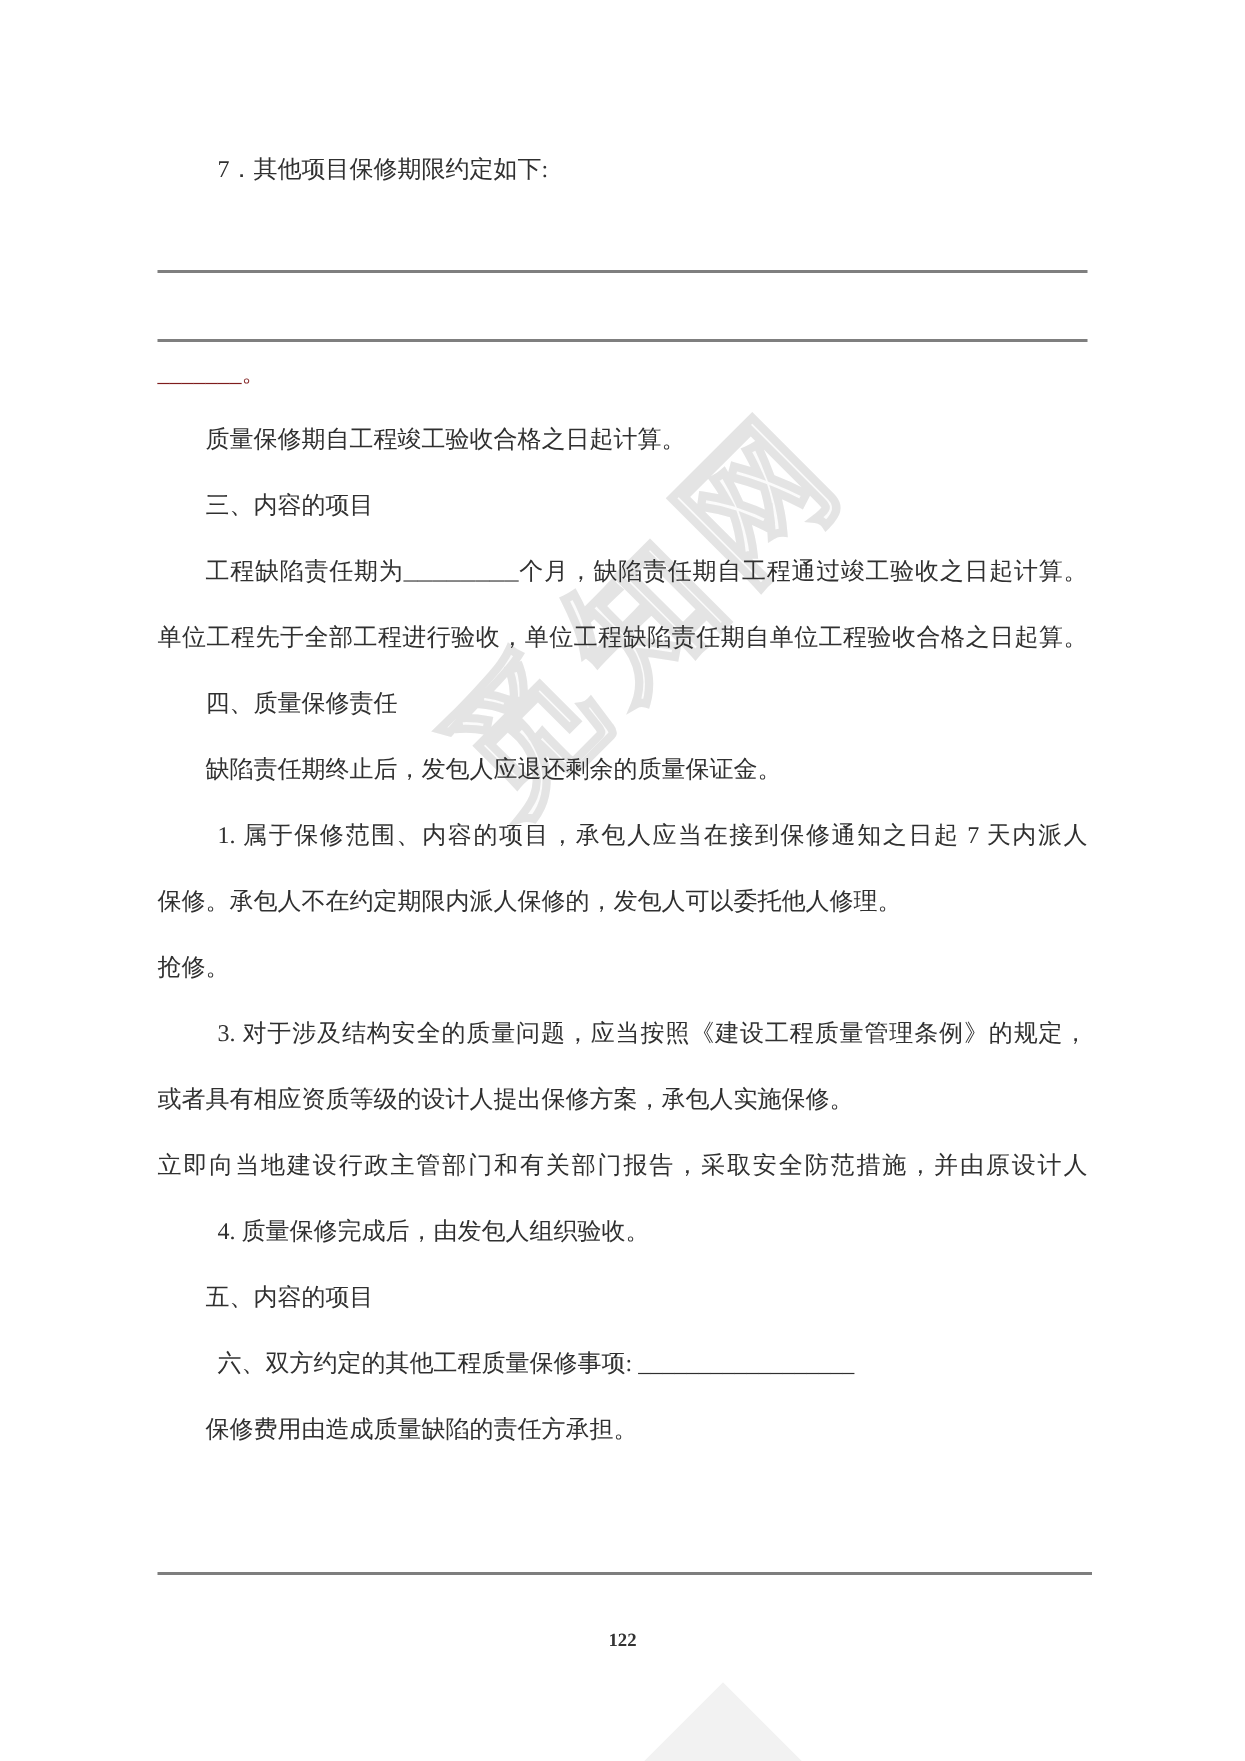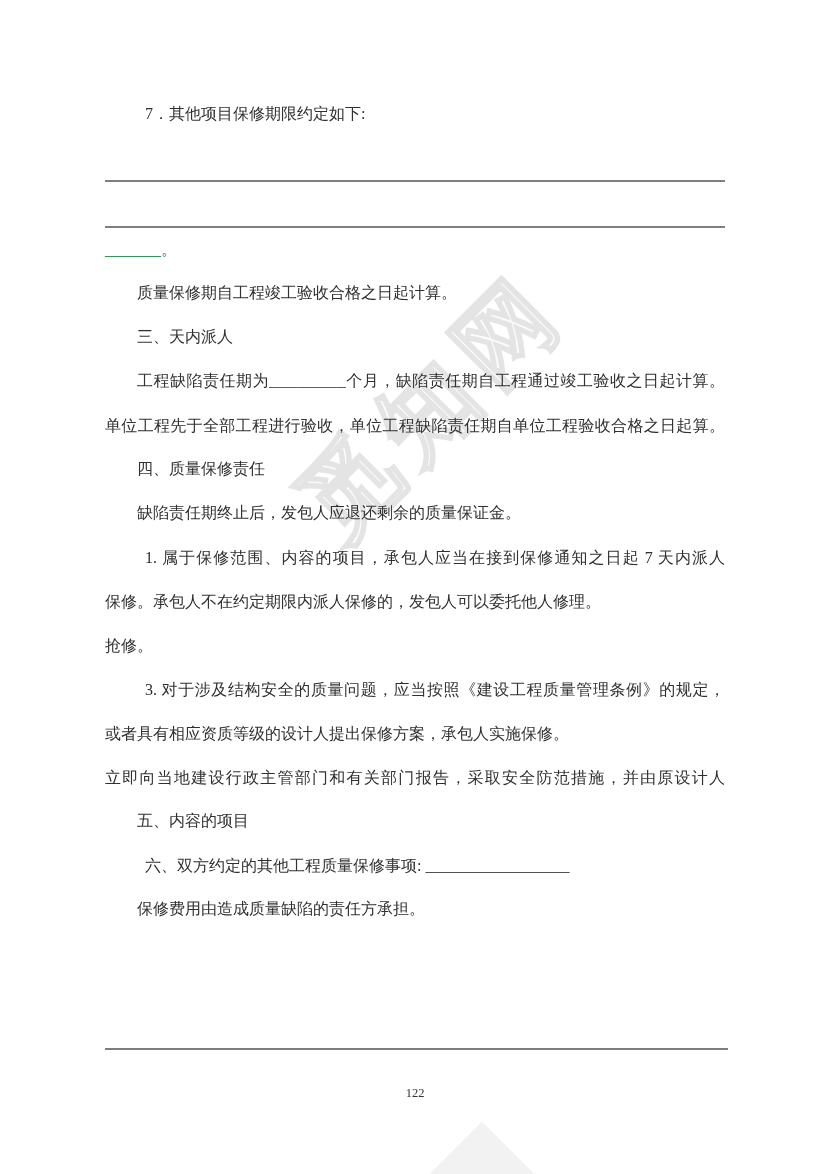--- a/index.html
+++ b/index.html
@@ -43,31 +43,31 @@
     color: #303030;
   }
   .line { min-height: 44px; }
   .j  { text-align: justify; text-align-last: justify; }
   .i2  { text-indent: 2em; font-family: Liberation Mono, monospace; }
   .i25 { text-indent: 2.5em; }
   .rule {
     height: 44px;
     border-bottom: 2px solid #7f7f7f;
   }
-  .blank-end { color: #15803d; }
+  .blank-end { color: #7f1d1d; }
 
   .footer-divider {
     position: absolute; left: 105px; top: 1048px; width: 623px;
     border-top: 2px solid #7e7e7e;
     z-index: 1;
   }
   .page-number {
     position: absolute; left: 0; top: 1086px; width: 100%;
     text-align: center;
-    font-size: 12.5px; font-weight: normal; color: #333333;
+    font-size: 12.5px; font-weight: bold; color: #333333;
     z-index: 1;
   }
 </style>
 </head>
 <body>
 
 <div class="page">
 
   <div class="watermark">觅知网</div>
 
@@ -78,38 +78,39 @@
   <div class="content">
     <div class="line i25">7．其他项目保修期限约定如下:</div>
 
     <div class="rule"></div>
     <div class="rule"></div>
 
     <div class="line blank-end">_______。</div>
 
     <div class="line i2">质量保修期自工程竣工验收合格之日起计算。</div>
 
-    <div class="line i2">三、天内派人</div>
+    <div class="line i2">三、内容的项目</div>
 
     <div class="line i2 j">工程缺陷责任期为________个月，缺陷责任期自工程通过竣工验收之日起计算。</div>
     <div class="line j">单位工程先于全部工程进行验收，单位工程缺陷责任期自单位工程验收合格之日起算。</div>
 
     <div class="line i2">四、质量保修责任</div>
 
     <div class="line i2">缺陷责任期终止后，发包人应退还剩余的质量保证金。</div>
 
     <div class="line i25 j">1. 属于保修范围、内容的项目，承包人应当在接到保修通知之日起 7 天内派人</div>
     <div class="line">保修。承包人不在约定期限内派人保修的，发包人可以委托他人修理。</div>
 
     <div class="line">抢修。</div>
 
     <div class="line i25 j">3. 对于涉及结构安全的质量问题，应当按照《建设工程质量管理条例》的规定，</div>
     <div class="line">或者具有相应资质等级的设计人提出保修方案，承包人实施保修。</div>
     <div class="line j">立即向当地建设行政主管部门和有关部门报告，采取安全防范措施，并由原设计人</div>
 
+    <div class="line i25">4. 质量保修完成后，由发包人组织验收。</div>
 
     <div class="line i2">五、内容的项目</div>
 
     <div class="line i25">六、双方约定的其他工程质量保修事项: __________________</div>
 
     <div class="line i2">保修费用由造成质量缺陷的责任方承担。</div>
   </div>
 
   <div class="footer-divider"></div>
 

